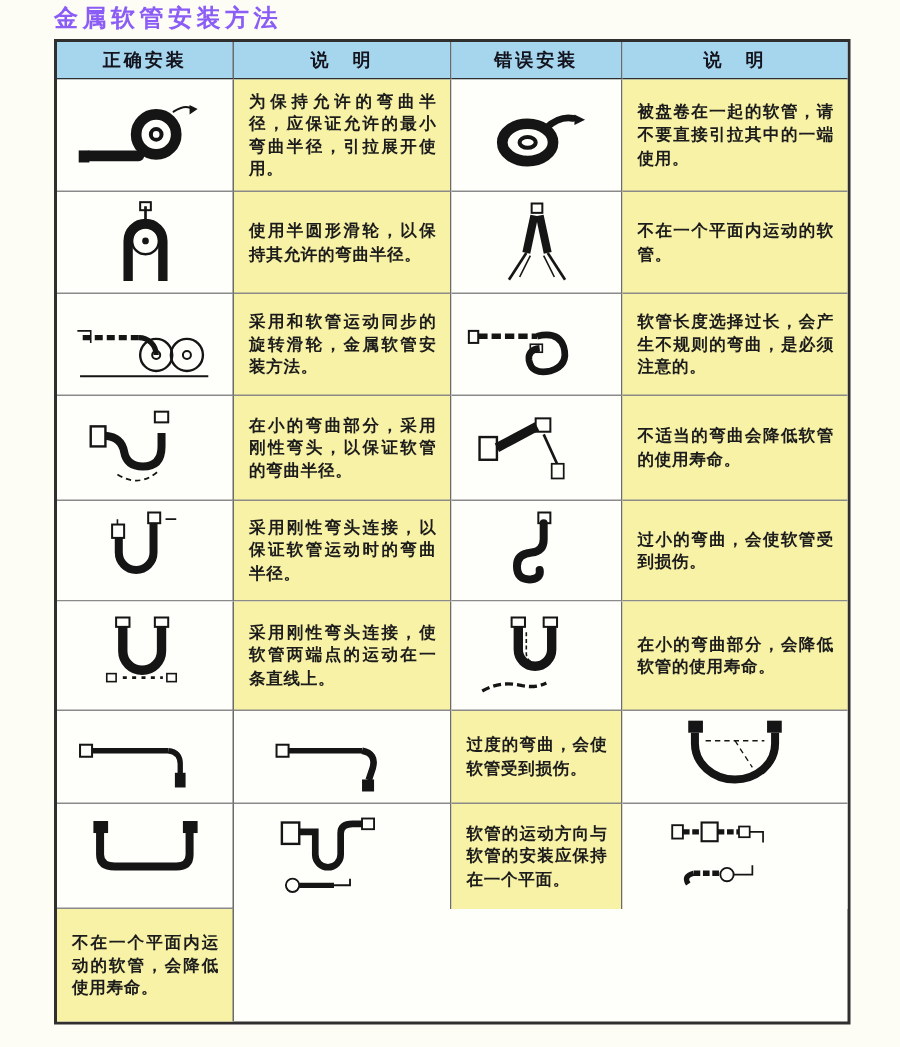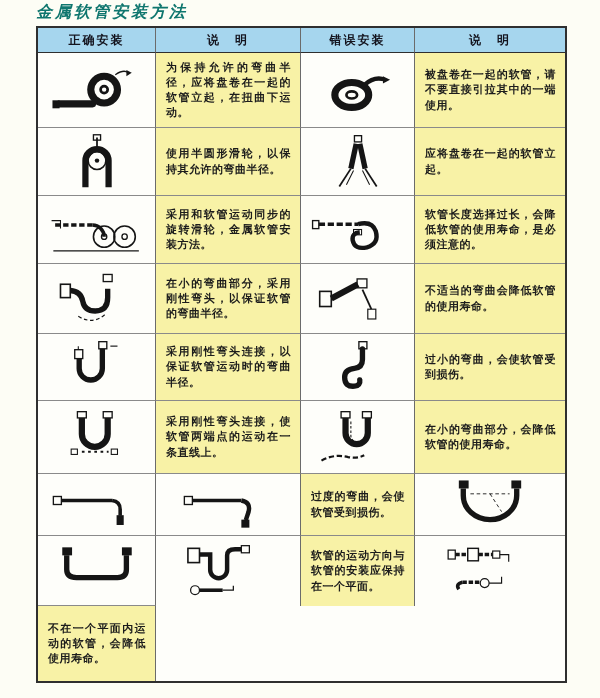--- a/index.html
+++ b/index.html
@@ -16,25 +16,24 @@
   html,body{width:600px;}
   body{
     width:600px;height:698px;overflow:hidden;
     background:var(--page-bg);
     font-family:"DejaVu Sans",sans-serif;
     color:var(--ink);
   }
   .page{width:600px;height:698px;padding:2px 0 0 0;}
   .title{
     font-family:"DejaVu Serif",serif;
-    font-style:italic;
     font-weight:bold;
     font-size:16px;
     letter-spacing:3px;
-    color:#0f766e;
+    color:#8b5cf6;
     margin:0 0 3px 36px;
   }
   .tbl{
     margin-left:36px;
     width:531px;
     display:grid;
     grid-template-columns:118px 145px 114px 150px;
     grid-template-rows:25px 75px 68px 68px 70px 67px 73px 62px 70px 75px;
     border:2px solid var(--border-dark);
     background:var(--cell-bg);
@@ -96,21 +95,21 @@
               <path d="M13 47 H50" stroke-width="8"></path>
               <circle cx="63" cy="31" r="15" stroke-width="8"></circle>
               <circle cx="63" cy="31" r="4" stroke-width="3"></circle>
               <path d="M76 14 q9 -6 14 -2" stroke-width="1.5"></path>
               <path d="M88 9 l6 3 -6 4 z" fill="#151515" stroke="none"></path>
             </g>
           </svg>
         </span>
       </div>
       <div class="cell txt-cell">
-        <span>为保持允许的弯曲半径，应将盘卷在一起的软管立起，在扭曲下运动。</span>
+        <span>为保持允许的弯曲半径，应保证允许的最小弯曲半径，引拉展开使用。</span>
       </div>
       <div class="cell img-cell">
         <span class="illus">
           <svg xmlns="http://www.w3.org/2000/svg" viewBox="0 0 110 64" width="100" height="57">
             <g fill="none" stroke="#151515" stroke-linecap="round">
               <ellipse cx="48" cy="37" rx="19" ry="14" stroke-width="8"></ellipse>
               <ellipse cx="48" cy="37" rx="6" ry="4" stroke-width="3"></ellipse>
               <path d="M62 26 Q72 17 82 19" stroke-width="5"></path>
               <path d="M83 16 l8 4 -8 4 z" fill="#151515" stroke="none"></path>
             </g>
@@ -145,21 +144,21 @@
               <path d="M57 12 L63 40" stroke-width="6"></path>
               <path d="M47 40 L34 60" stroke-width="2"></path>
               <path d="M63 40 L76 60" stroke-width="2"></path>
               <path d="M50 42 L42 58" stroke-width="1.2"></path>
               <path d="M60 42 L68 58" stroke-width="1.2"></path>
             </g>
           </svg>
         </span>
       </div>
       <div class="cell txt-cell">
-        <span>应将盘卷在一起的软管立起。</span>
+        <span>不在一个平面内运动的软管。</span>
       </div>
       <div class="cell img-cell">
         <span class="illus">
           <svg xmlns="http://www.w3.org/2000/svg" viewBox="0 0 110 64" width="100" height="57">
             <g fill="none" stroke="#151515">
               <path d="M8 27 H50" stroke-width="4" stroke-dasharray="6 3"></path>
               <path d="M50 27 a13 13 0 0 1 13 13" stroke-width="4"></path>
               <circle cx="63" cy="40" r="12" stroke-width="1.8"></circle>
               <circle cx="63" cy="40" r="3" stroke-width="1.5"></circle>
               <circle cx="86" cy="40" r="12" stroke-width="1.8"></circle>
@@ -179,21 +178,21 @@
             <g fill="none" stroke="#151515">
               <rect x="4" y="22" width="7" height="9" stroke-width="1.5"></rect>
               <path d="M11 26 H55" stroke-width="4" stroke-dasharray="7 3"></path>
               <path d="M55 26 q16 -4 20 8 q4 14 -10 18 q-14 3 -16 -8 q-1 -8 8 -9" stroke-width="5"></path>
               <rect x="50" y="32" width="9" height="6" stroke-width="1.2"></rect>
             </g>
           </svg>
         </span>
       </div>
       <div class="cell txt-cell">
-        <span>软管长度选择过长，会降低软管的使用寿命，是必须注意的。</span>
+        <span>软管长度选择过长，会产生不规则的弯曲，是必须注意的。</span>
       </div>
       <div class="cell img-cell">
         <span class="illus">
           <svg xmlns="http://www.w3.org/2000/svg" viewBox="0 0 110 64" width="100" height="57">
             <g fill="none" stroke="#151515">
               <rect x="14" y="16" width="11" height="15" stroke-width="1.8"></rect>
               <path d="M25 23 q12 1 14 12 q2 11 14 11 q14 0 14 -15 v-10" stroke-width="6"></path>
               <rect x="62" y="5" width="10" height="8" stroke-width="1.5"></rect>
               <path d="M34 52 q16 10 30 -2" stroke-width="1.3" stroke-dasharray="4 3"></path>
             </g>

